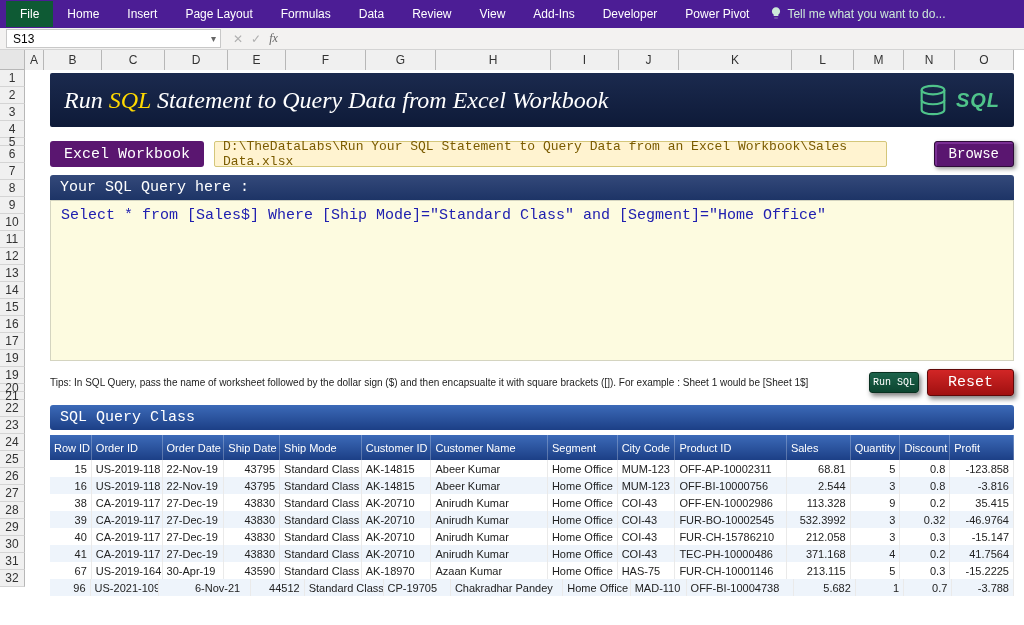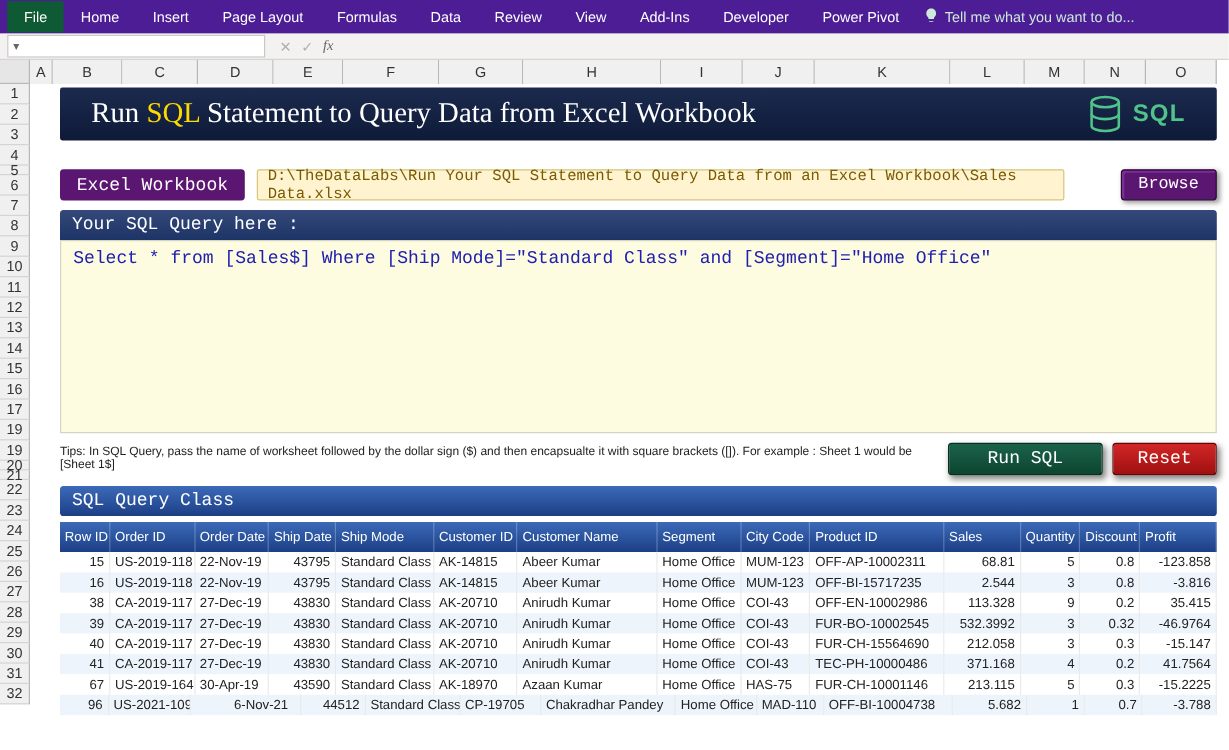--- a/index.html
+++ b/index.html
@@ -25,41 +25,41 @@
 .colh { height: 20px; border-right: 1px solid #b7b7b7; display: flex; align-items: center; justify-content: center; color: #333; font-size: 12px; background: #f0f0f0; }
 
 .row-headers { width: 25px; background: #f0f0f0; }
 .rowh { height: 17px; border-bottom: 1px solid #d4d4d4; border-right: 1px solid #b7b7b7; display: flex; align-items: center; justify-content: center; color: #333; font-size: 12px; }
 .rowh.short { height: 8px; }
 
 .sheet-left { display: flex; flex-direction: column; }
 .sheet-body { flex: 1; position: relative; }
 
 
-.title-banner { position: absolute; left: 25px; top: 3px; right: 10px; height: 44px; background: linear-gradient(180deg, #1b2a4e 0%, #0e1a38 100%); border-radius: 2px; display: flex; align-items: center; justify-content: space-between; padding: 0 26px; }
+.title-banner { position: absolute; left: 25px; top: 3px; right: 10px; height: 54px; background: linear-gradient(180deg, #1b2a4e 0%, #0e1a38 100%); border-radius: 2px; display: flex; align-items: center; justify-content: space-between; padding: 0 14px; font-style: italic; }
 .title-banner .txt { font-family: Georgia, serif; font-size: 24px; color: #fff; }
 .title-banner .txt .sql { color: #ffd900; }
 .sql-badge { display: flex; align-items: center; gap: 6px; color: #4fc38a; }
 .sql-badge svg { width: 34px; height: 34px; }
 .sql-badge .lbl { font-family: 'Segoe UI', sans-serif; font-weight: bold; font-size: 20px; letter-spacing: 1px; color: #4fc38a; }
 
 
 .wb-row { position: absolute; left: 25px; top: 71px; right: 10px; height: 26px; display: flex; gap: 10px; align-items: stretch; }
 .wb-label { background: #5a1670; color: #fff; font-family: 'Courier New', monospace; padding: 4px 14px; border-radius: 3px; font-size: 15px; display: flex; align-items: center; }
 .wb-path { flex: 1; background: #fff3d0; border: 1px solid #d4c67a; color: #7a5b00; font-family: 'Courier New', monospace; font-size: 13px; display: flex; align-items: center; padding: 0 8px; border-radius: 2px; }
 .btn-browse { background: #5a1670; color: #ffffff; font-family: 'Courier New', monospace; padding: 4px 14px; border-radius: 3px; border: 1px solid #2d0b38; box-shadow: inset 2px 2px 0 #7a2f94, 2px 2px 4px rgba(0,0,0,.4); cursor: pointer; font-size: 14px; display: flex; align-items: center; margin-left: 37px; }
 
 
 .sql-head { position: absolute; left: 25px; top: 105px; right: 10px; height: 25px; background: linear-gradient(180deg, #34497a 0%, #1d3466 100%); border-radius: 3px 3px 0 0; color: #fff; font-family: 'Courier New', monospace; font-size: 15px; display: flex; align-items: center; padding: 0 10px; }
 .sql-body { position: absolute; left: 25px; top: 130px; right: 10px; height: 161px; background: #fdfbe0; border: 1px solid #d4d4c0; padding: 6px 10px; font-family: 'Courier New', monospace; font-size: 15px; color: #2020b0; }
 
 
 .tips-row { position: absolute; left: 25px; top: 298px; right: 10px; height: 28px; display: flex; align-items: center; gap: 8px; }
 .tips-txt { flex: 1; font-size: 10px; color: #222; }
-.btn-run { background: linear-gradient(180deg, #1b624a 0%, #0c4530 100%); color: #fff; font-family: 'Courier New', monospace; padding: 4px 32px; border: 1px solid #083020; border-radius: 3px; box-shadow: 2px 3px 5px rgba(0,0,0,.5); cursor: pointer; font-size: 15px; }
+.btn-run { background: linear-gradient(180deg, #1b624a 0%, #0c4530 100%); color: #fff; font-family: 'Courier New', monospace; padding: 4px 3px; border: 1px solid #083020; border-radius: 3px; box-shadow: 2px 3px 5px rgba(0,0,0,.5); cursor: pointer; font-size: 10px; }
 .btn-reset { background: linear-gradient(180deg, #d22626 0%, #a01010 100%); color: #fff; font-family: 'Courier New', monospace; padding: 4px 20px; border: 1px solid #600808; border-radius: 3px; box-shadow: 2px 3px 5px rgba(0,0,0,.5); cursor: pointer; font-size: 15px; }
 
 
 .res-head { position: absolute; left: 25px; top: 335px; right: 10px; height: 25px; background: linear-gradient(180deg, #3c6ab8 0%, #1c3f86 100%); border-radius: 3px; color: #fff; font-family: 'Courier New', monospace; font-size: 15px; display: flex; align-items: center; padding: 0 10px; }
 
 
 .res-table { position: absolute; left: 25px; top: 365px; right: 10px; }
 .res-th-row { display: flex; height: 25px; background: linear-gradient(180deg, #3c6ab8 0%, #1c3f86 100%); }
 .res-th { color: #fff; font-size: 11px; display: flex; align-items: center; padding: 0 4px; border-right: 1px solid rgba(255,255,255,.25); overflow: hidden; white-space: nowrap; }
 .res-tr { display: flex; height: 17px; background: #fff; }
@@ -86,20 +86,21 @@
     <div class="bulb">
       <span class="bulb-icon"><svg viewBox="0 0 24 24">
           <path d="M9 21h6v-1H9v1zm3-19C8 2 5 5 5 9c0 2.4 1.2 4.5 3 5.7V17h8v-2.3c1.8-1.2 3-3.3 3-5.7 0-4-3-7-7-7z"></path>
         </svg></span>
       <span>Tell me what you want to do...</span>
     </div>
   </div>
 
 <div class="fxrow">
   <div class="namebox">
+    <input value="S13" style="">
     <span class="dd">▾</span>
   </div>
   <div class="fx-ctrls">
     <span>✕</span>
     <span>✓</span>
     <span class="fx">fx</span>
   </div>
   <input class="fxinput" style="">
 </div>
 
@@ -231,21 +232,21 @@
             <div class="res-tr alt">
               <div class="res-td r" style="width: 42px;">16</div>
               <div class="res-td" style="width: 71px;">US-2019-118</div>
               <div class="res-td" style="width: 62px;">22-Nov-19</div>
               <div class="res-td r" style="width: 56px;">43795</div>
               <div class="res-td" style="width: 82px;">Standard Class</div>
               <div class="res-td" style="width: 70px;">AK-14815</div>
               <div class="res-td" style="width: 117px;">Abeer Kumar</div>
               <div class="res-td" style="width: 70px;">Home Office</div>
               <div class="res-td" style="width: 58px;">MUM-123</div>
-              <div class="res-td" style="width: 112px;">OFF-BI-15717235</div>
+              <div class="res-td" style="width: 112px;">OFF-BI-10000756</div>
               <div class="res-td r" style="width: 64px;">2.544</div>
               <div class="res-td r" style="width: 50px;">3</div>
               <div class="res-td r" style="width: 50px;">0.8</div>
               <div class="res-td r" style="width: 64px;">-3.816</div>
             </div>
             <div class="res-tr">
               <div class="res-td r" style="width: 42px;">38</div>
               <div class="res-td" style="width: 71px;">CA-2019-117</div>
               <div class="res-td" style="width: 62px;">27-Dec-19</div>
               <div class="res-td r" style="width: 56px;">43830</div>
@@ -279,21 +280,21 @@
             <div class="res-tr">
               <div class="res-td r" style="width: 42px;">40</div>
               <div class="res-td" style="width: 71px;">CA-2019-117</div>
               <div class="res-td" style="width: 62px;">27-Dec-19</div>
               <div class="res-td r" style="width: 56px;">43830</div>
               <div class="res-td" style="width: 82px;">Standard Class</div>
               <div class="res-td" style="width: 70px;">AK-20710</div>
               <div class="res-td" style="width: 117px;">Anirudh Kumar</div>
               <div class="res-td" style="width: 70px;">Home Office</div>
               <div class="res-td" style="width: 58px;">COI-43</div>
-              <div class="res-td" style="width: 112px;">FUR-CH-15564690</div>
+              <div class="res-td" style="width: 112px;">FUR-CH-15786210</div>
               <div class="res-td r" style="width: 64px;">212.058</div>
               <div class="res-td r" style="width: 50px;">3</div>
               <div class="res-td r" style="width: 50px;">0.3</div>
               <div class="res-td r" style="width: 64px;">-15.147</div>
             </div>
             <div class="res-tr alt">
               <div class="res-td r" style="width: 42px;">41</div>
               <div class="res-td" style="width: 71px;">CA-2019-117</div>
               <div class="res-td" style="width: 62px;">27-Dec-19</div>
               <div class="res-td r" style="width: 56px;">43830</div>

